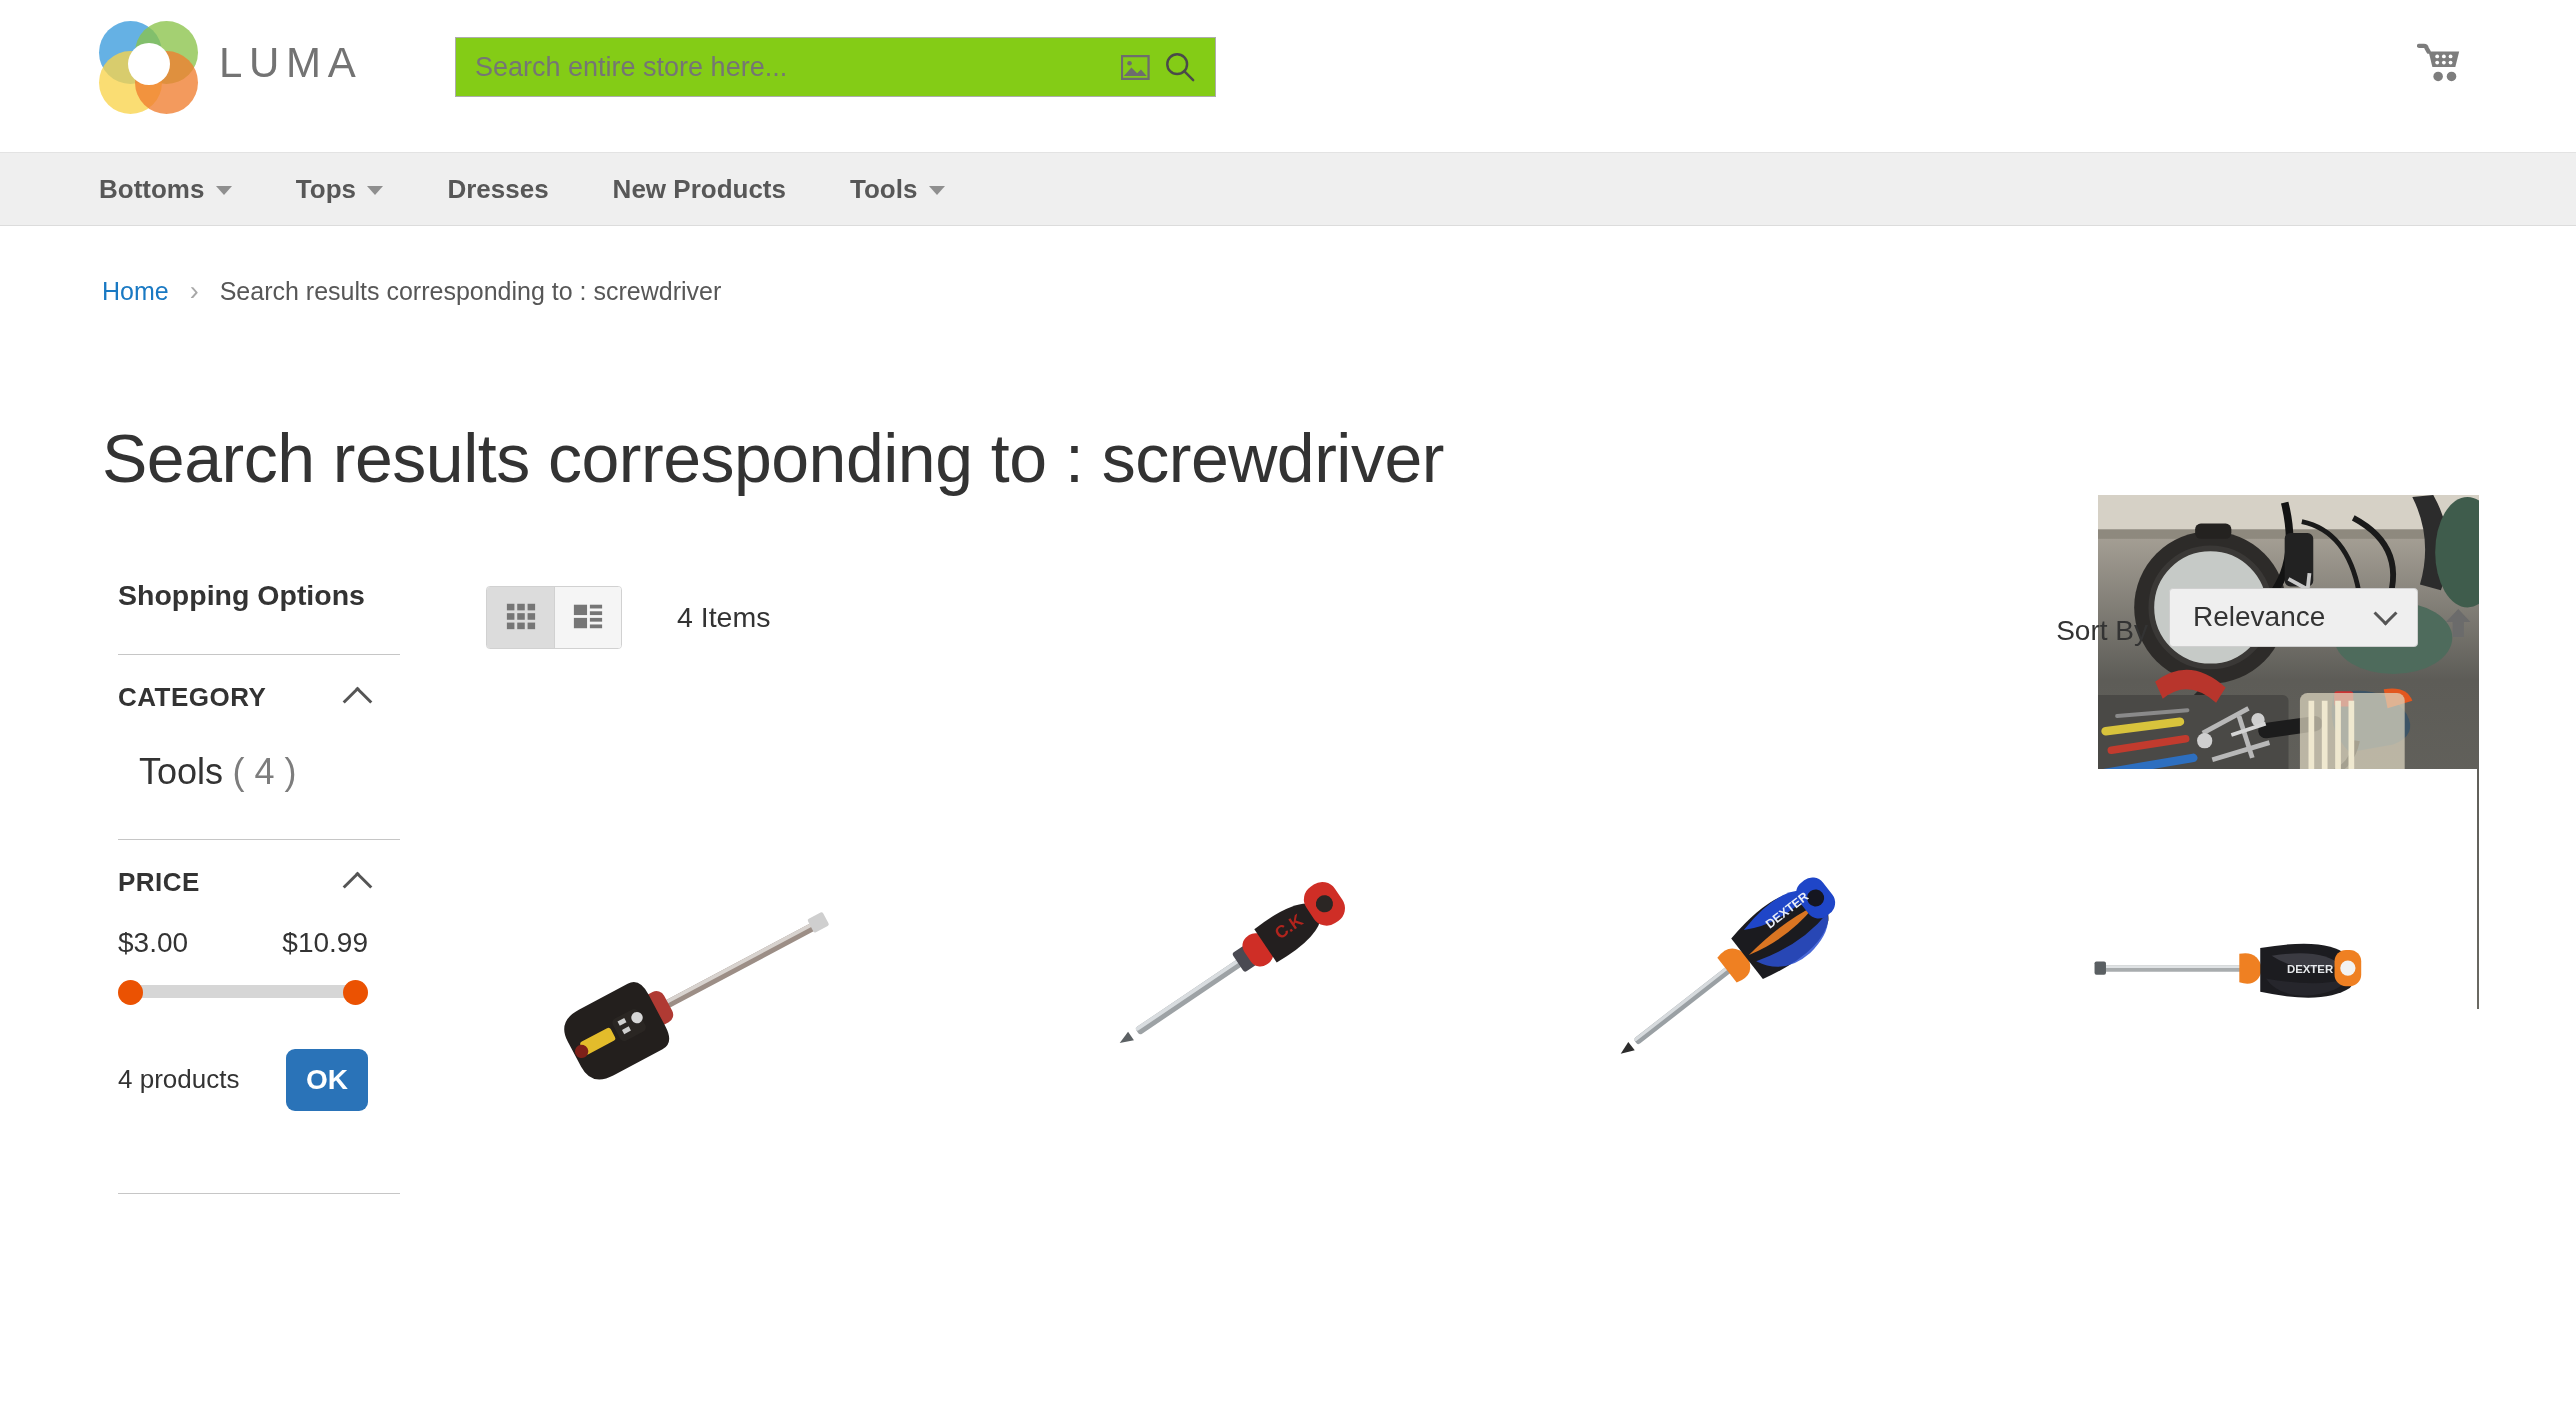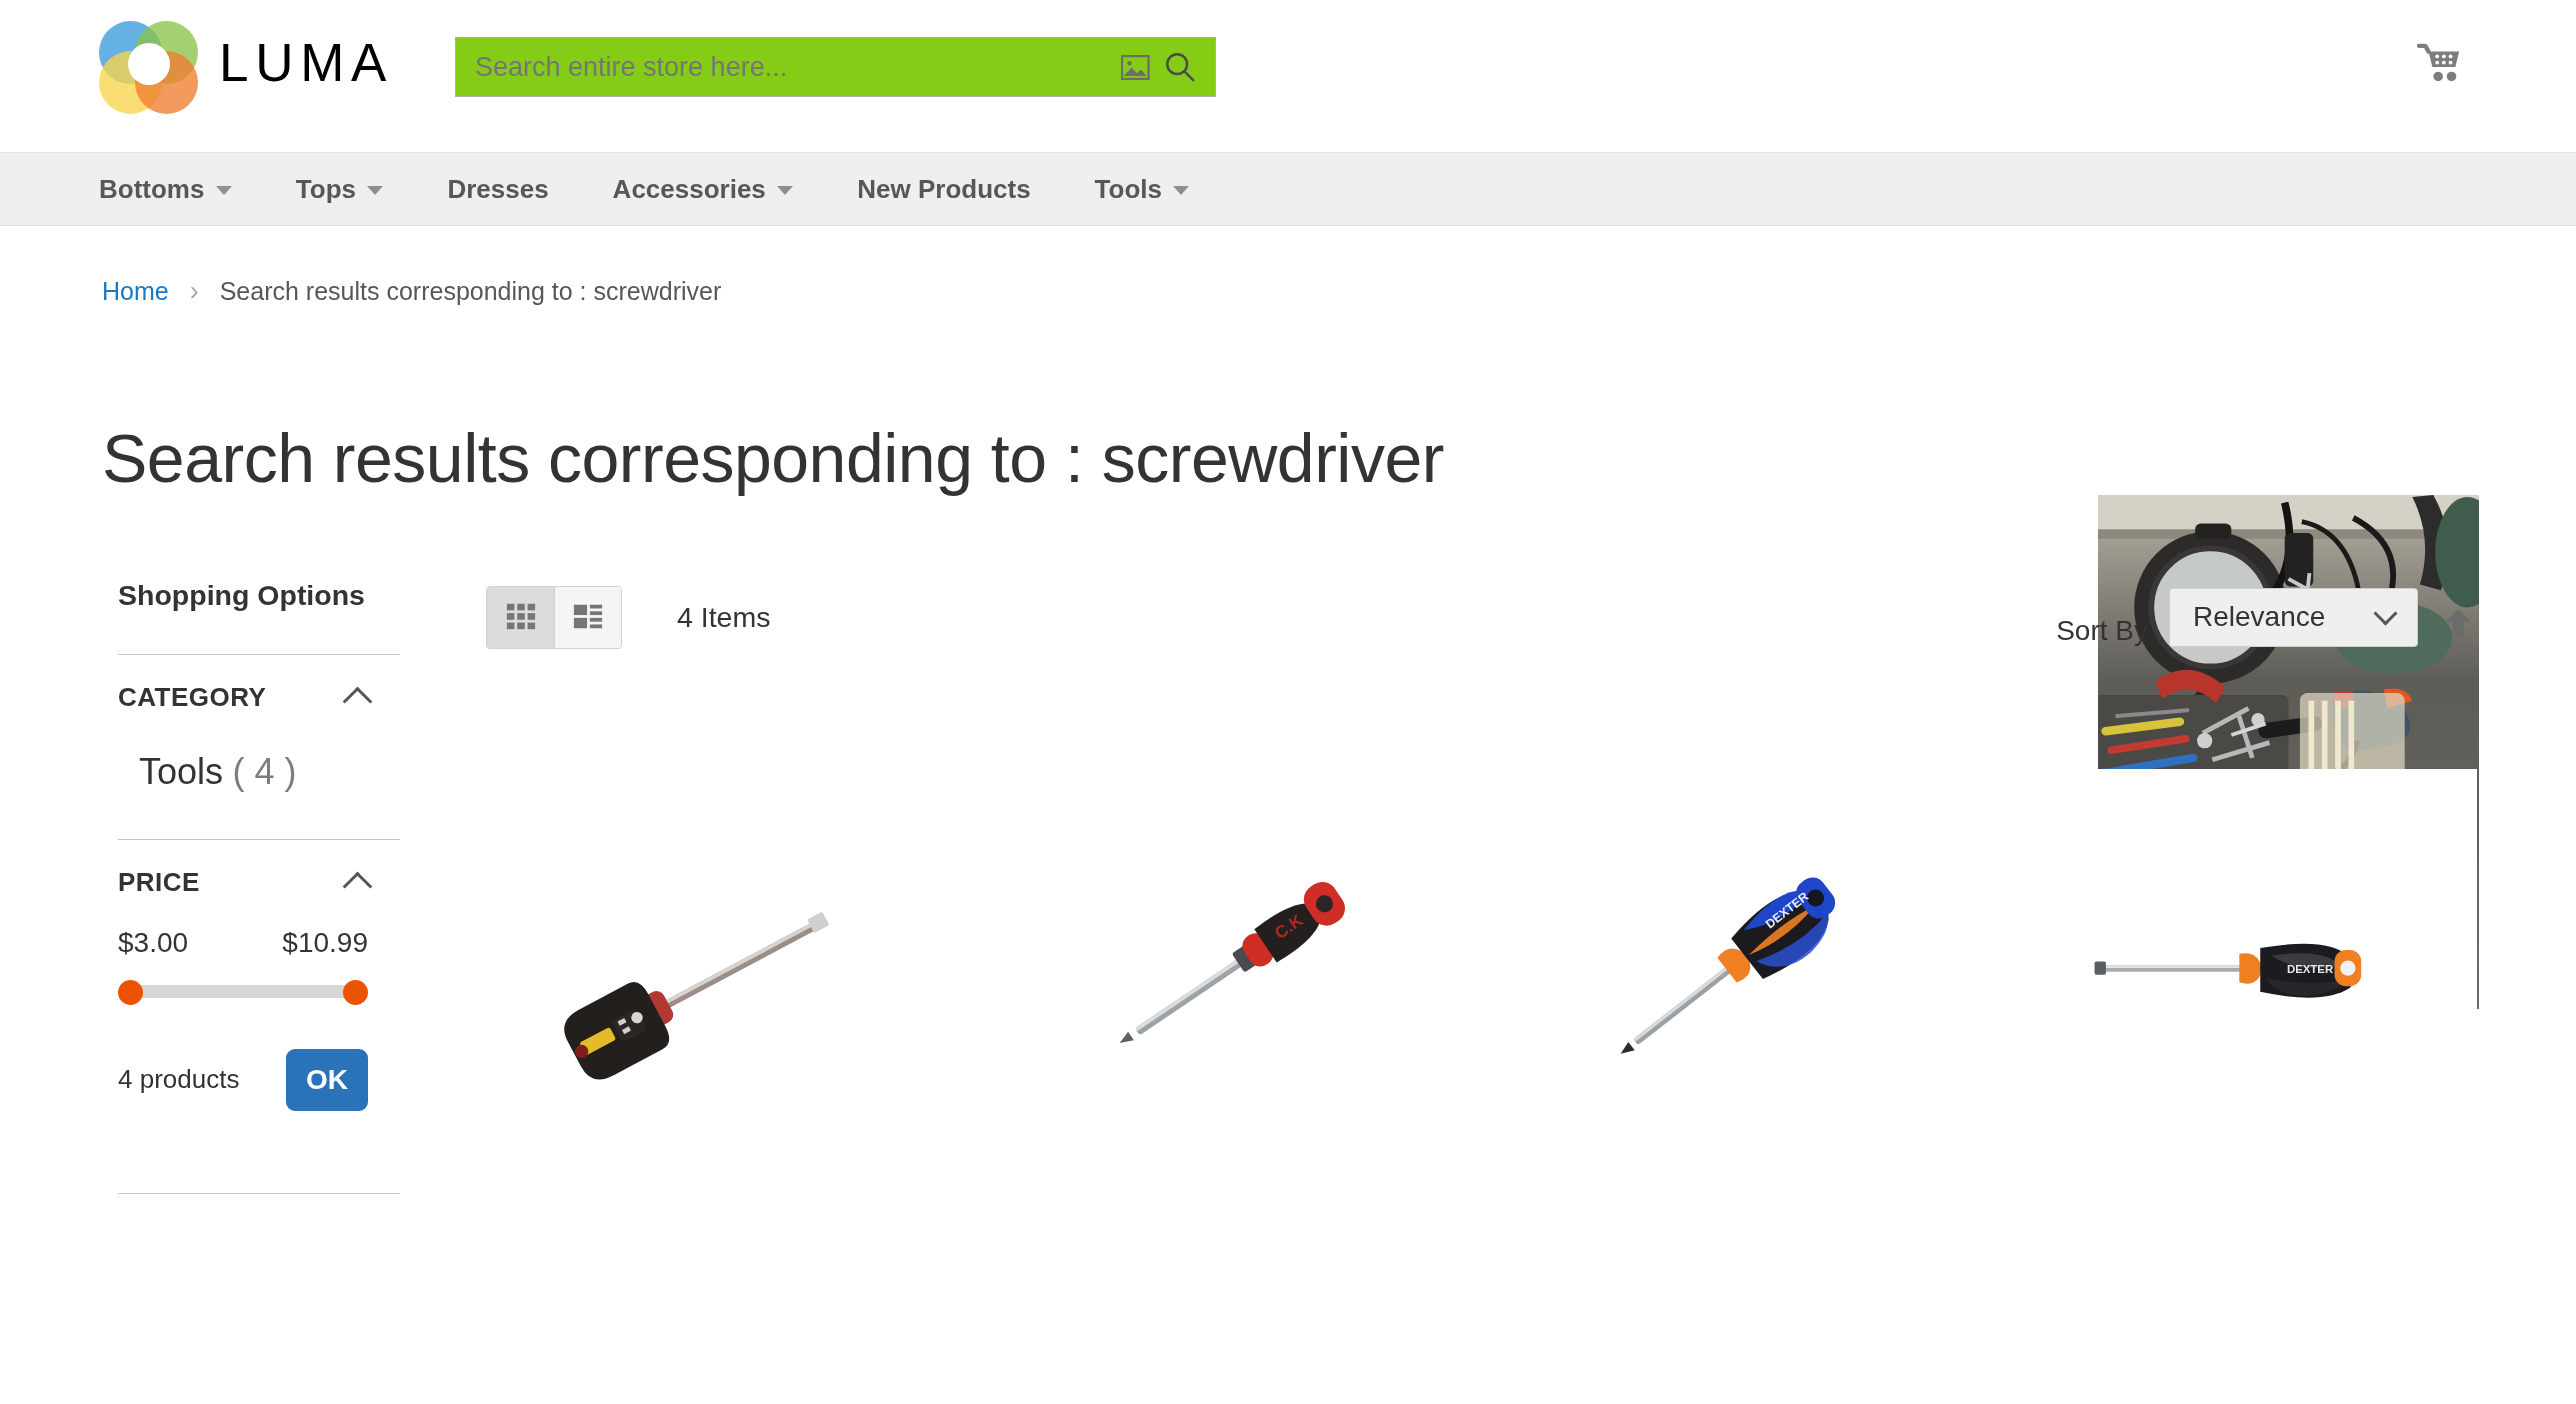--- a/index.html
+++ b/index.html
@@ -47,23 +47,23 @@
   .logo-mark .p-orange { background: #ef7e30; left: 36px; top: 38px; }
   .logo-mark .hole {
     position: absolute;
     left: 28.5px; top: 29.5px;
     width: 42px; height: 42px;
     border-radius: 50%;
     background: #ffffff;
     z-index: 5;
   }
   .logo-text {
-    font-size: 53px;
+    font-size: 42px;
     letter-spacing: 6.7px;
-    color: #000000;
+    color: #737373;
     font-weight: 300;
     font-family: "Liberation Sans", sans-serif;
   }
 
   .search-box {
     position: absolute;
     left: 455px;
     top: 37px;
     width: 761px;
     height: 60px;
@@ -417,24 +417,20 @@
   <div class="nav-item">
     <span>Bottoms</span>
     <span class="caret"></span>
   </div>
   <div class="nav-item">
     <span>Tops</span>
     <span class="caret"></span>
   </div>
   <div class="nav-item">
     <span>Dresses</span>
-  </div>
-  <div class="nav-item">
-    <span>Accessories</span>
-    <span class="caret"></span>
   </div>
   <div class="nav-item">
     <span>New Products</span>
   </div>
   <div class="nav-item">
     <span>Tools</span>
     <span class="caret"></span>
   </div>
 </nav>
 

